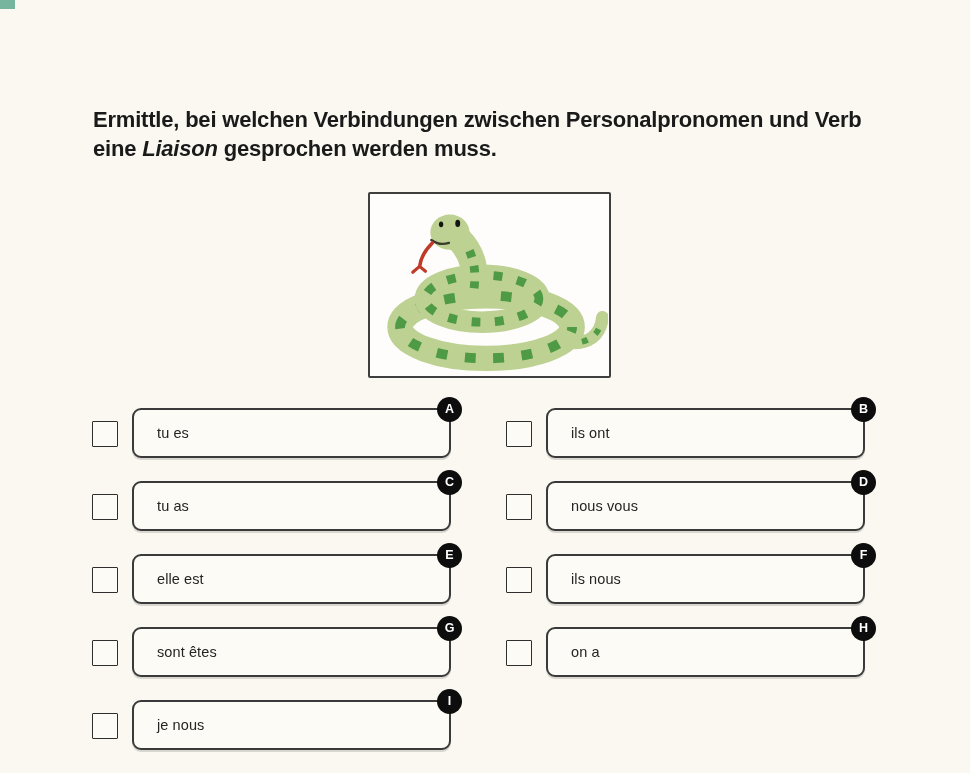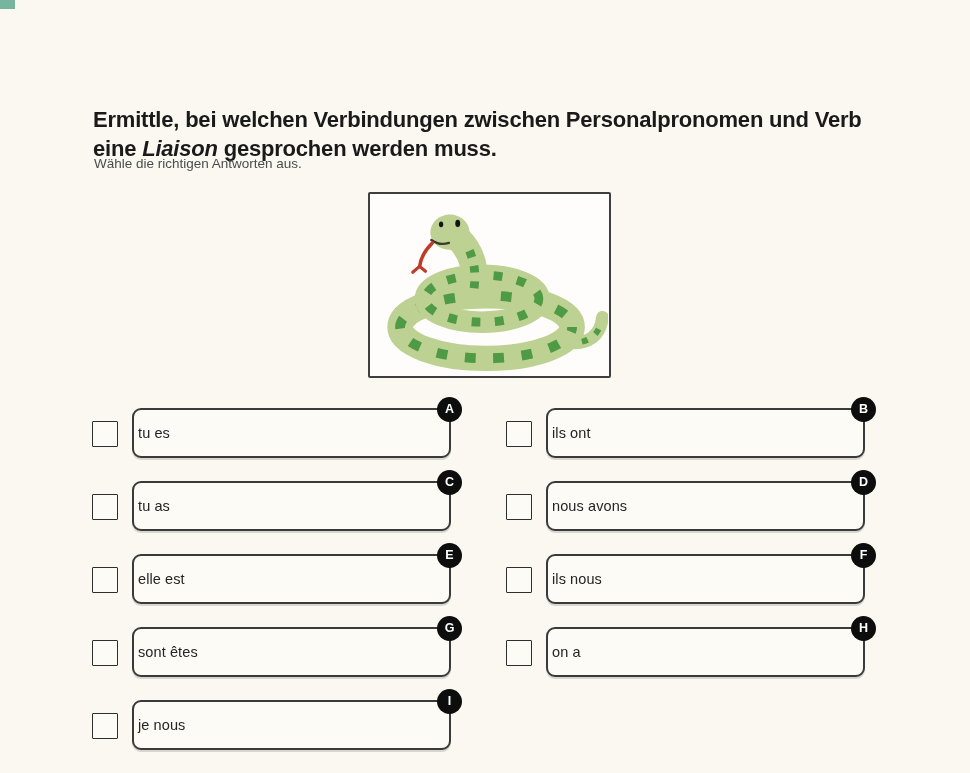--- a/index.html
+++ b/index.html
@@ -90,21 +90,21 @@
     box-sizing: border-box;
     border: 2px solid #3a3a3a;
     border-radius: 9px;
     background: #fcfbf5;
     box-shadow: 0 2px 0 rgba(60,60,55,0.18);
     display: flex;
     align-items: center;
     cursor: pointer;
   }
   .option-label {
-    padding-left: 4px;
+    padding-left: 23px;
     font-size: 14.5px;
     color: #242424;
     letter-spacing: 0.1px;
   }
   .badge {
     position: absolute;
     top: -13px;
     right: -13px;
     width: 25px;
     height: 25px;
@@ -121,21 +121,20 @@
 </style>
 </head>
 <body>
 
 <div class="stage">
 
   <div class="corner-accent" style="background: rgb(95, 169, 143);"></div>
 
   <h1 class="task-title"><span>Ermittle, bei welchen Verbindungen zwischen Personalpronomen und Verb eine </span><span class="it">Liaison</span><span> gesprochen werden muss.</span></h1>
 
-  <div class="task-instruction">Wähle die richtigen Antworten aus.</div>
 
   <div class="media-box">
     <svg viewBox="0 0 240 182">
 
       <ellipse cx="116" cy="134" rx="88" ry="32" fill="none" stroke="#bdd192" stroke-width="26"></ellipse>
       <ellipse cx="116" cy="134" rx="88" ry="32" fill="none" stroke="#4e9a45" stroke-width="10" stroke-dasharray="11 18" stroke-dashoffset="6"></ellipse>
 
       <path d="M198,150 C222,152 233,142 235,124" fill="none" stroke="#bdd192" stroke-width="13" stroke-linecap="round"></path>
       <path d="M214,149 C226,146 232,138 234,128" fill="none" stroke="#4e9a45" stroke-width="6" stroke-dasharray="6 10"></path>
 
@@ -201,21 +200,21 @@
     <span class="checkbox"></span>
     <div class="option-box">
       <span class="option-label">ils ont</span>
       <span class="badge">B</span>
     </div>
   </div>
 
   <div class="option-row">
     <span class="checkbox"></span>
     <div class="option-box">
-      <span class="option-label">nous avons</span>
+      <span class="option-label">nous vous</span>
       <span class="badge">D</span>
     </div>
   </div>
 
   <div class="option-row">
     <span class="checkbox"></span>
     <div class="option-box">
       <span class="option-label">ils nous</span>
       <span class="badge">F</span>
     </div>

